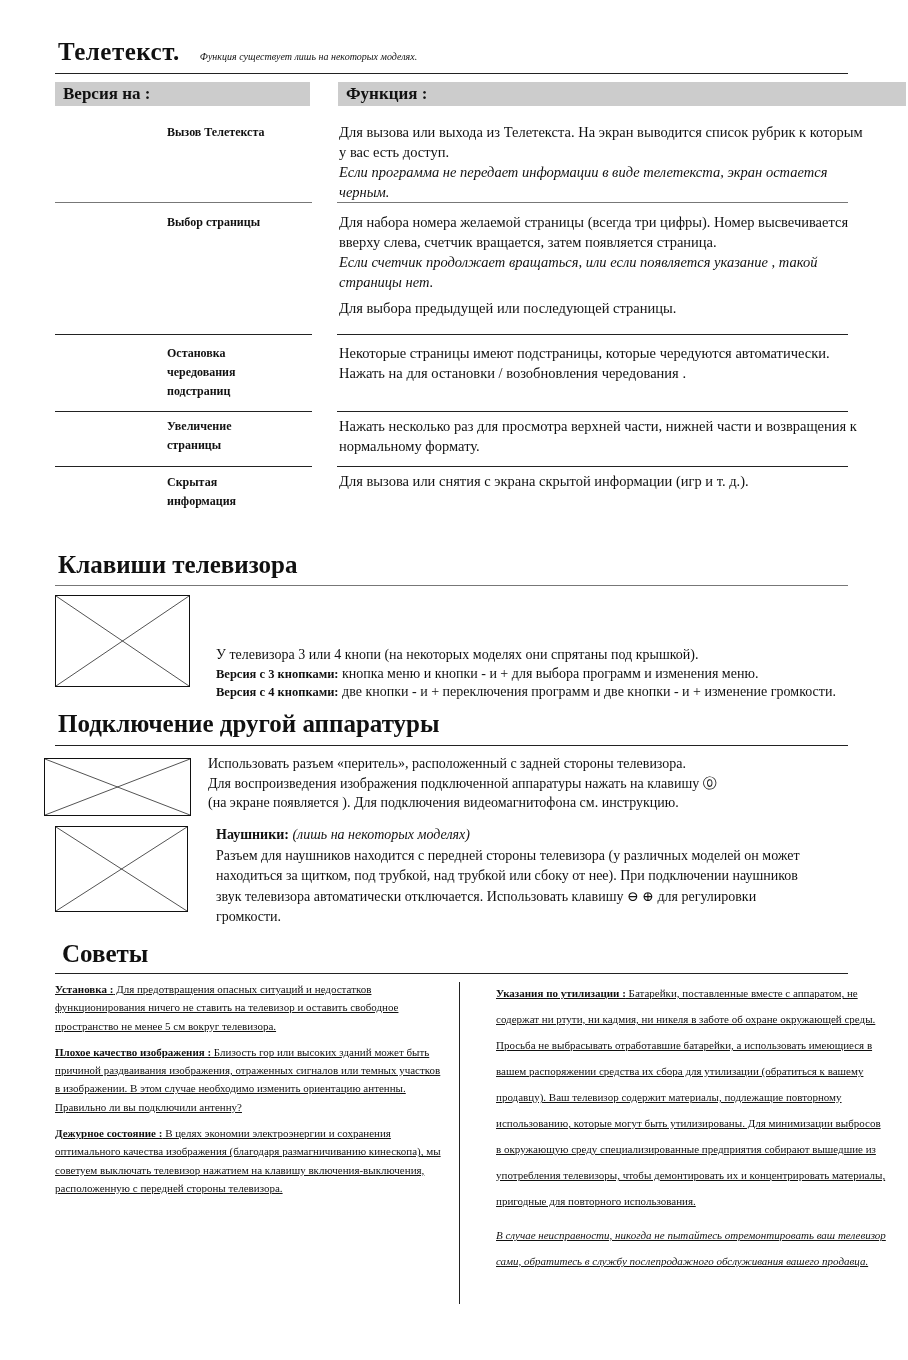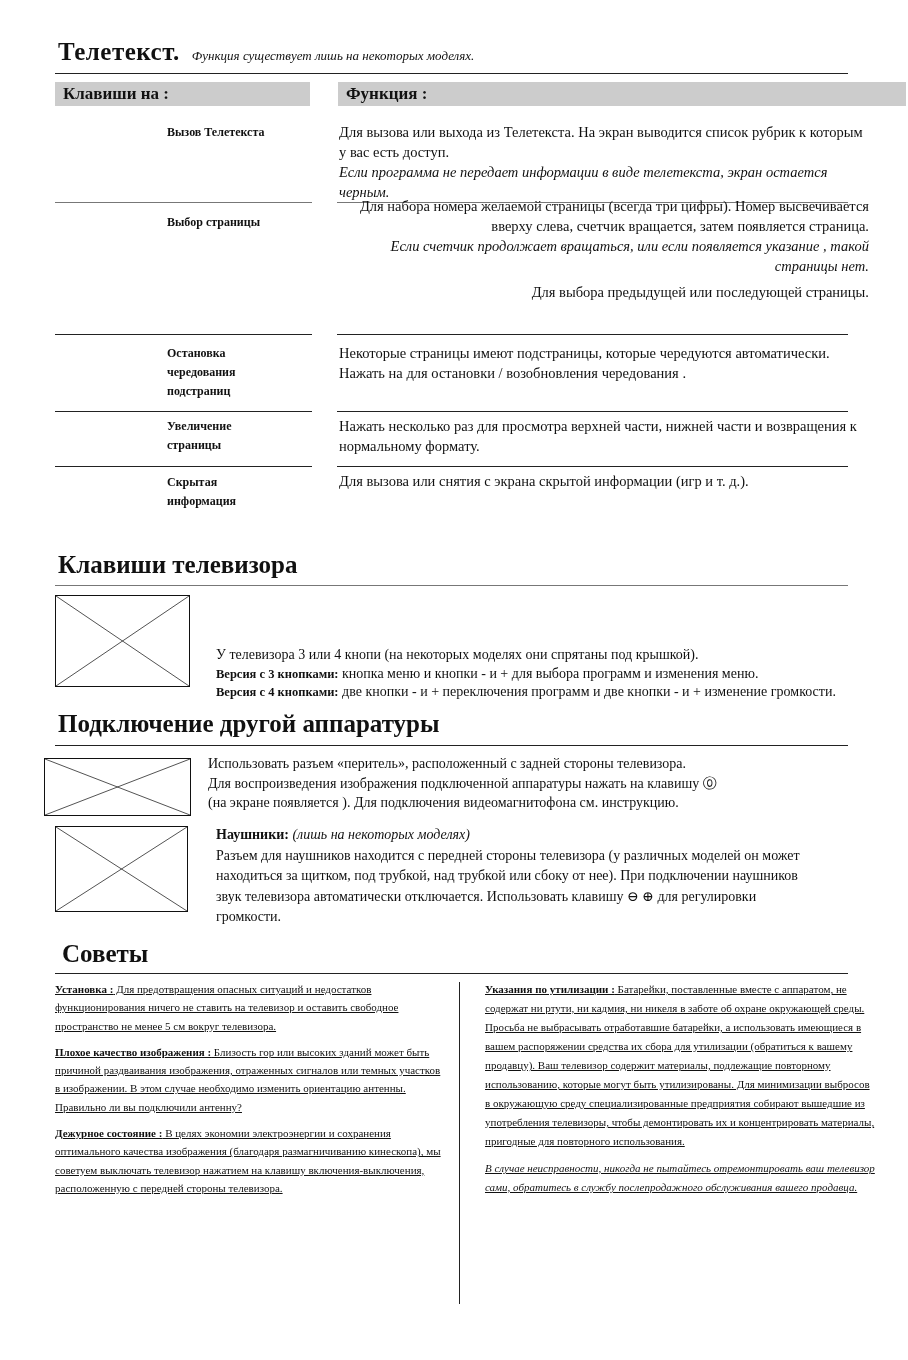--- a/index.html
+++ b/index.html
@@ -8,21 +8,21 @@
       font-family: "Liberation Serif", "DejaVu Serif", serif;
       color: #111;
     }
     .abs { position: absolute; }
     .rule { position: absolute; height: 1px; background: #222; }
     .rule.gray { background: #777; }
 
     
     .title-line { left: 58px; top: 38px; white-space: nowrap; }
     .title-main { font-size: 25px; font-weight: bold; letter-spacing: 0.5px; }
-    .title-sub { font-size: 13px; font-style: italic; margin-left: 8px; }
+    .title-sub { font-size: 10px; font-style: italic; margin-left: 16px; }
 
     
     .band { position: absolute; background: #cccccc; height: 24px; top: 82px;
       font-weight: bold; font-size: 17px; line-height: 24px; padding-left: 8px; box-sizing: border-box; }
 
     
     .key { position: absolute; left: 167px; width: 140px; font-size: 12px; font-weight: bold; line-height: 19px; }
     .desc { position: absolute; left: 339px; width: 530px; font-size: 14.5px; line-height: 20px; }
     .desc p { margin: 0; }
     .desc .it { font-style: italic; }
@@ -45,33 +45,33 @@
   </style>
 </head>
 <body>
 
 <div class="abs title-line">
   <span class="title-main">Телетекст.</span>
   <span class="title-sub">Функция существует лишь на некоторых моделях.</span>
 </div>
 <div class="rule" style="left:55px; top:73px; width:793px;"></div>
 
-<div class="band" style="left:55px; width:255px;">Клавиши на :</div>
+<div class="band" style="left:55px; width:255px;">Версия на :</div>
 <div class="band" style="left:338px; width:568px;">Функция :</div>
 
 <div class="key" style="top:123px;">Вызов Телетекста</div>
 <div class="desc" style="top:122px;">
   <p>Для вызова или выхода из Телетекста. На экран выводится список рубрик к которым у вас есть доступ.</p>
   <p class="it">Если программа не передает информации в виде телетекста, экран остается черным.</p>
 </div>
 <div class="rule gray" style="left:55px; top:202px; width:257px;"></div>
 <div class="rule gray" style="left:337px; top:202px; width:511px;"></div>
 
 <div class="key" style="top:213px;">Выбор страницы</div>
-<div class="desc" style="top:196px;text-align:right;">
+<div class="desc" style="top:212px;">
   <p>Для набора номера желаемой страницы (всегда три цифры). Номер высвечивается вверху слева, счетчик вращается, затем появляется страница.</p>
   <p class="it">Если счетчик продолжает вращаться, или если появляется указание       , такой страницы нет.</p>
   <p style="margin-top:6px;">Для выбора предыдущей или последующей страницы.</p>
 </div>
 <div class="rule" style="left:55px; top:334px; width:257px;"></div>
 <div class="rule" style="left:337px; top:334px; width:511px;"></div>
 
 <div class="key" style="top:344px; width:110px;">Остановка чередования подстраниц</div>
 <div class="desc" style="top:343px;">
   <p>Некоторые страницы имеют подстраницы, которые чередуются автоматически.</p>
@@ -137,16 +137,16 @@
 <div class="rule" style="left:55px; top:973px; width:793px;"></div>
 
 <div class="col" style="left:55px; top:980px; width:392px;">
   <p><span class="b">Установка :</span><span> Для предотвращения опасных ситуаций и недостатков функционирования ничего не ставить на телевизор и оставить свободное пространство не менее 5 см вокруг телевизора.</span></p>
   <p><span class="b">Плохое качество изображения :</span><span> Близость гор или высоких зданий может быть причиной раздваивания изображения, отраженных сигналов или темных участков в изображении. В этом случае необходимо изменить ориентацию антенны. Правильно ли вы подключили антенну?</span></p>
   <p><span class="b">Дежурное состояние :</span><span> В целях экономии электроэнергии и сохранения оптимального качества изображения (благодаря размагничиванию кинескопа), мы советуем выключать телевизор нажатием на клавишу включения-выключения, расположенную с передней стороны телевизора.</span></p>
 </div>
 
 <div class="vline" style="left:459px; top:982px; height:322px;"></div>
 
-<div class="col" style="left:485px; top:980px; width:392px; line-height:19px;">
+<div class="col" style="left:496px; top:980px; width:392px; line-height:26px;">
   <p><span class="b">Указания по утилизации :</span><span> Батарейки, поставленные вместе с аппаратом, не содержат ни ртути, ни кадмия, ни никеля в заботе об охране окружающей среды. Просьба не выбрасывать отработавшие батарейки, а использовать имеющиеся в вашем распоряжении средства их сбора для утилизации (обратиться к вашему продавцу). Ваш телевизор содержит материалы, подлежащие повторному использованию, которые могут быть утилизированы. Для минимизации выбросов в окружающую среду специализированные предприятия собирают вышедшие из употребления телевизоры, чтобы демонтировать их и концентрировать материалы, пригодные для повторного использования.</span></p>
   <p class="i">В случае неисправности, никогда не пытайтесь отремонтировать ваш телевизор сами, обратитесь в службу послепродажного обслуживания вашего продавца.</p>
 </div>
 
 </body></html>

